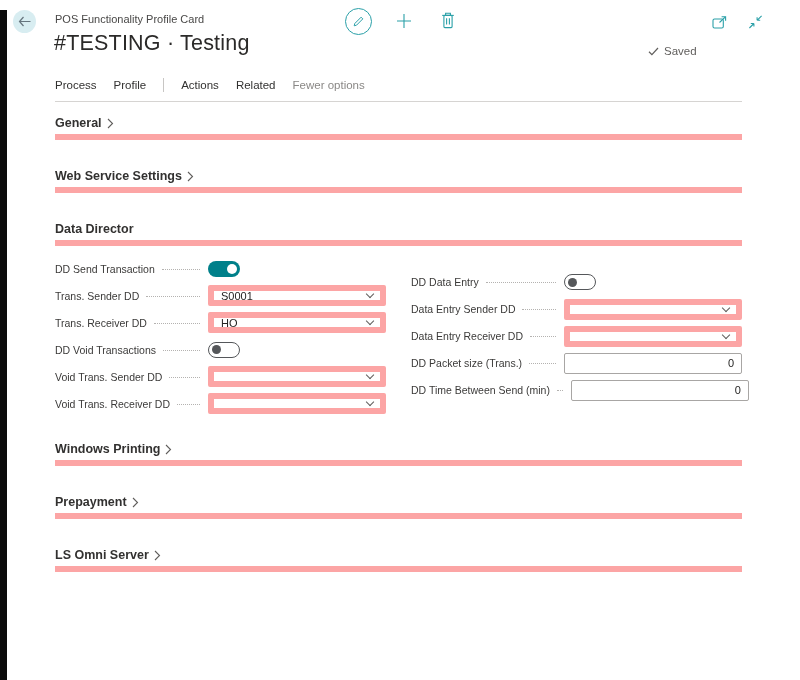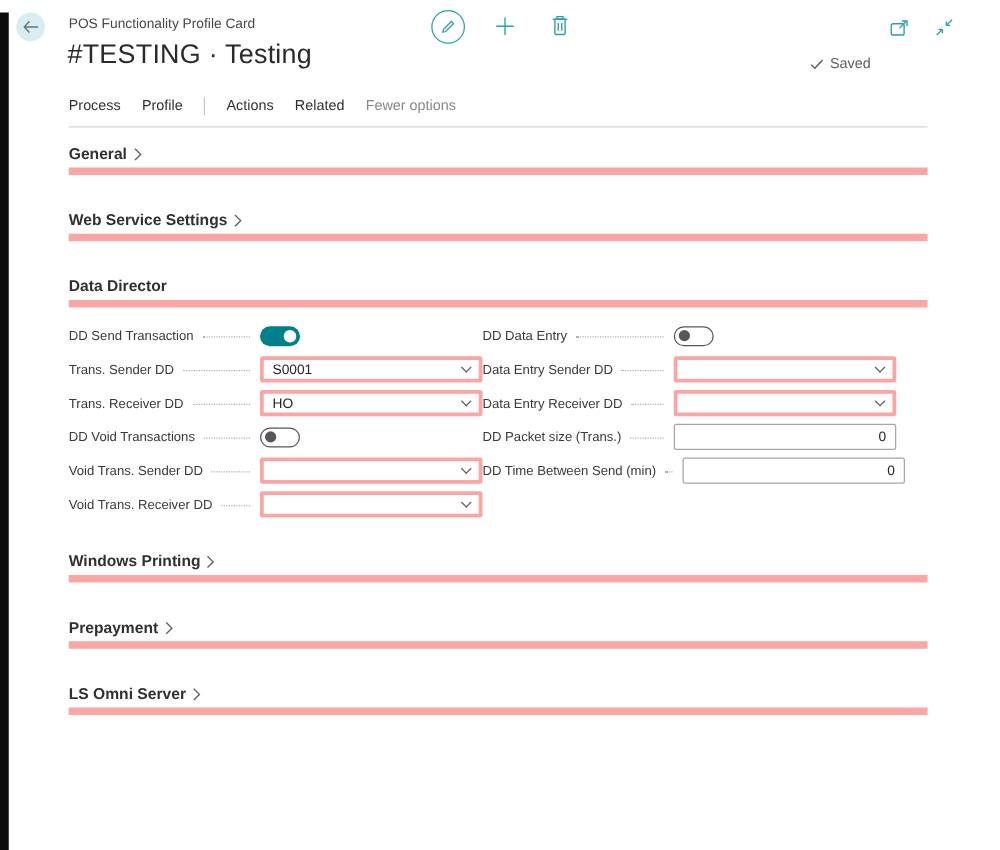--- a/index.html
+++ b/index.html
@@ -36,27 +36,27 @@
   
   .content { margin:0 58px 0 55px; }
   .section { margin-top:29px; }
   .section.first { margin-top:14px; }
   .section.after-fields { margin-top:25px; }
   .section-head { display:flex; align-items:center; gap:5px; padding-bottom:4px;
     border-bottom:6px solid #fca5a5; cursor:pointer; }
   .section-title { font-size:12.5px; font-weight:700; color:#323130; }
 
   
-  .dd-fields { display:flex; margin-top:9px; }
+  .dd-fields { display:flex; gap:25px; margin-top:9px;align-items:center; }
   .dd-col { width:331px; display:flex; flex-direction:column; }
   .field-row { display:flex; align-items:center; height:27px; }
   .field-label { font-size:10.5px; color:#3b3a39; white-space:nowrap; }
   .leader { flex:1; height:0; border-top:1px dotted #b4b2b0; margin:1px 8px 0 7px; min-width:6px; }
   .control { flex:0 0 178px; width:178px; display:flex; }
-  .combo { width:100%; height:21px; border:3px solid #fca5a5; border-radius:2px; background:#fff;
+  .combo { width:100%; height:21px; border:6px solid #fca5a5; border-radius:2px; background:#fff;
     display:flex; align-items:center; justify-content:space-between; padding:0 7px; cursor:pointer; }
   .combo-value { font-size:11px; color:#252423; }
   .chev { width:6px; height:6px; border-left:1px solid #605e5c; border-bottom:1px solid #605e5c;
     transform:rotate(-45deg); margin-top:-3px; }
   .numbox { width:100%; height:21px; border:1px solid #a8a6a4; border-radius:2px; background:#fff;
     display:flex; align-items:center; justify-content:flex-end; padding:0 7px; font-size:11px; color:#252423; cursor:text; }
   .toggle { width:32px; height:16px; border-radius:9px; position:relative; cursor:pointer; }
   .toggle.on { background:var(--toggle-on); }
   .toggle.on .knob { position:absolute; right:3px; top:3px; width:10px; height:10px; border-radius:50%; background:#fff; }
   .toggle.off { background:#fff; border:1px solid #55575a; }

